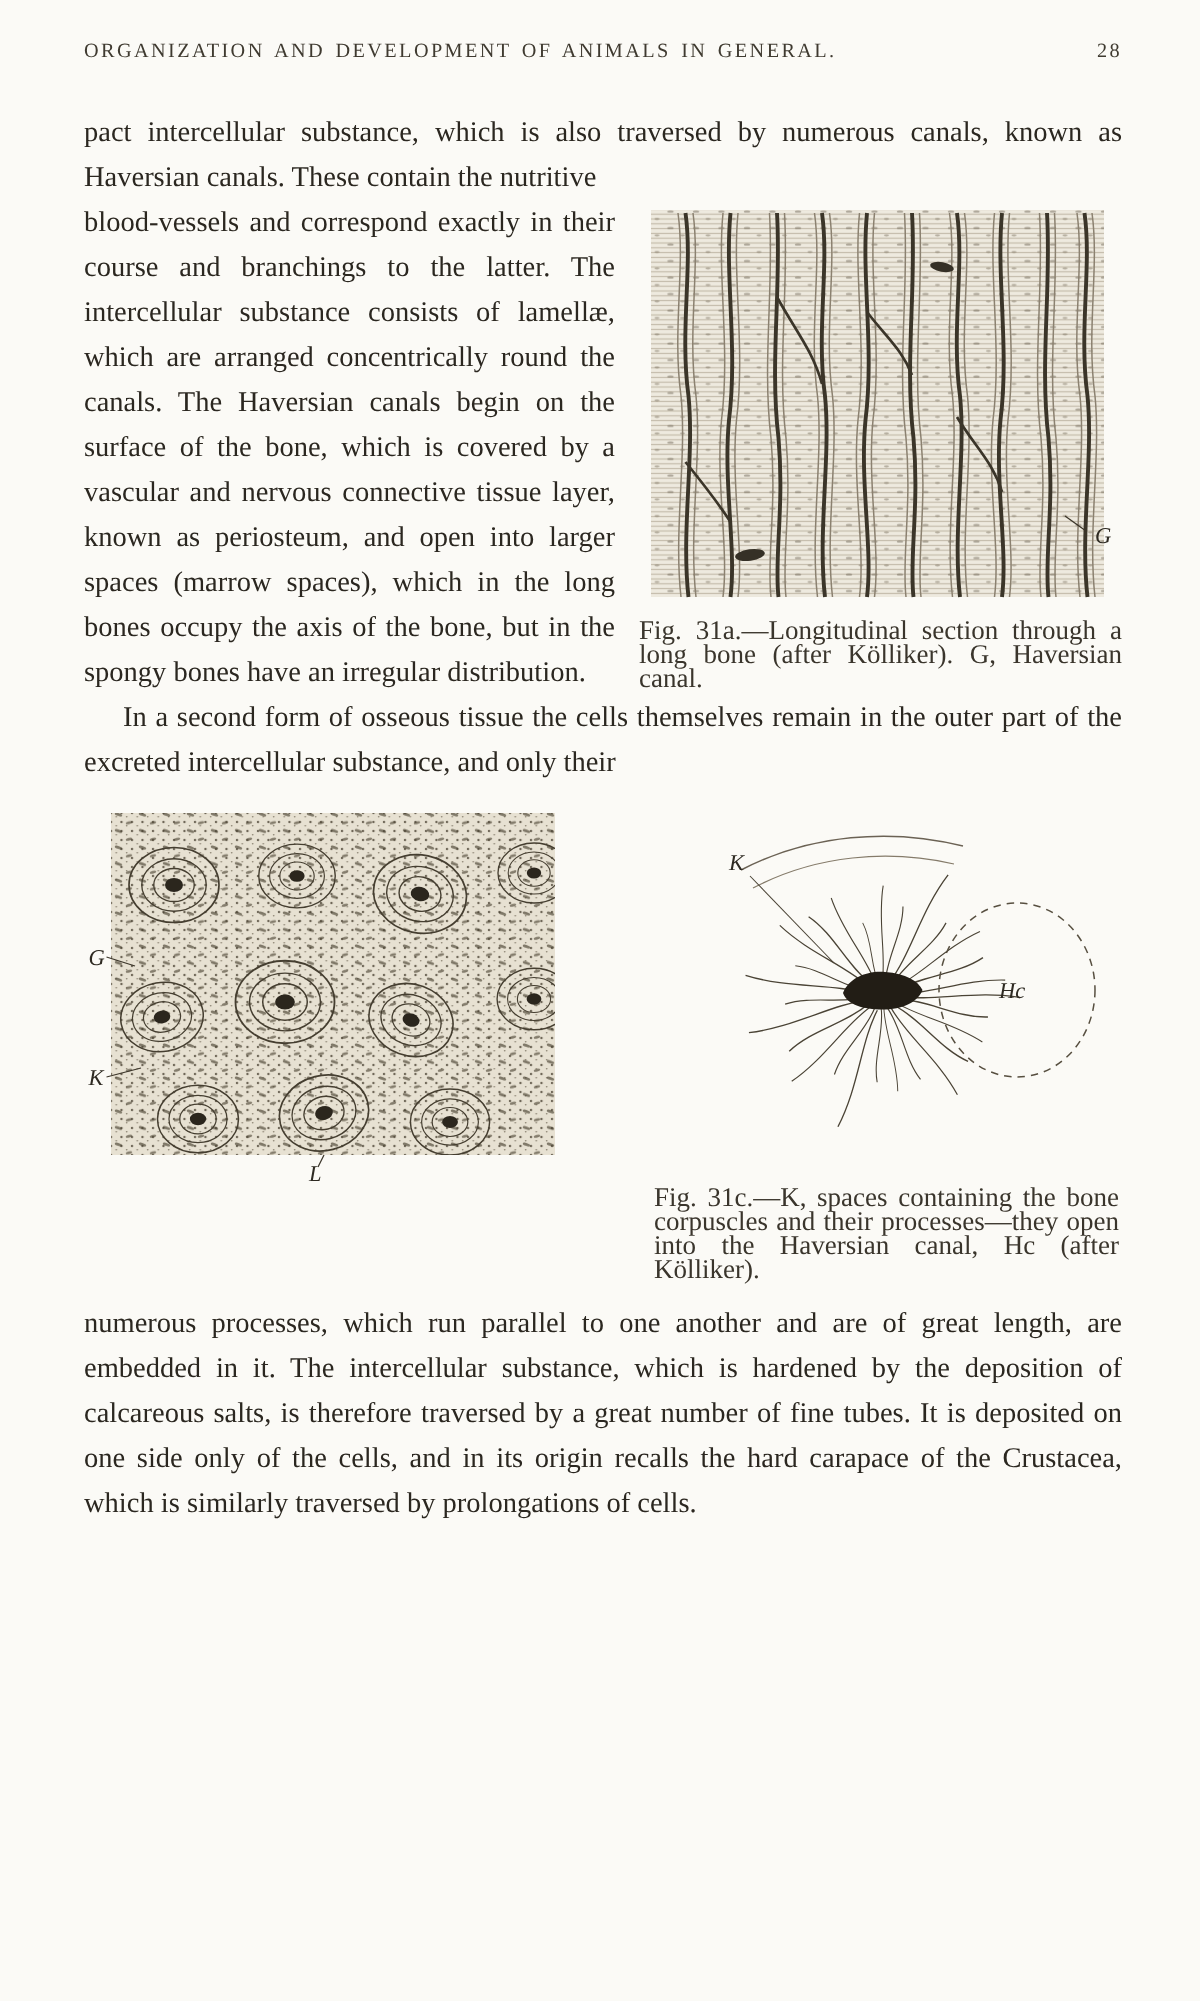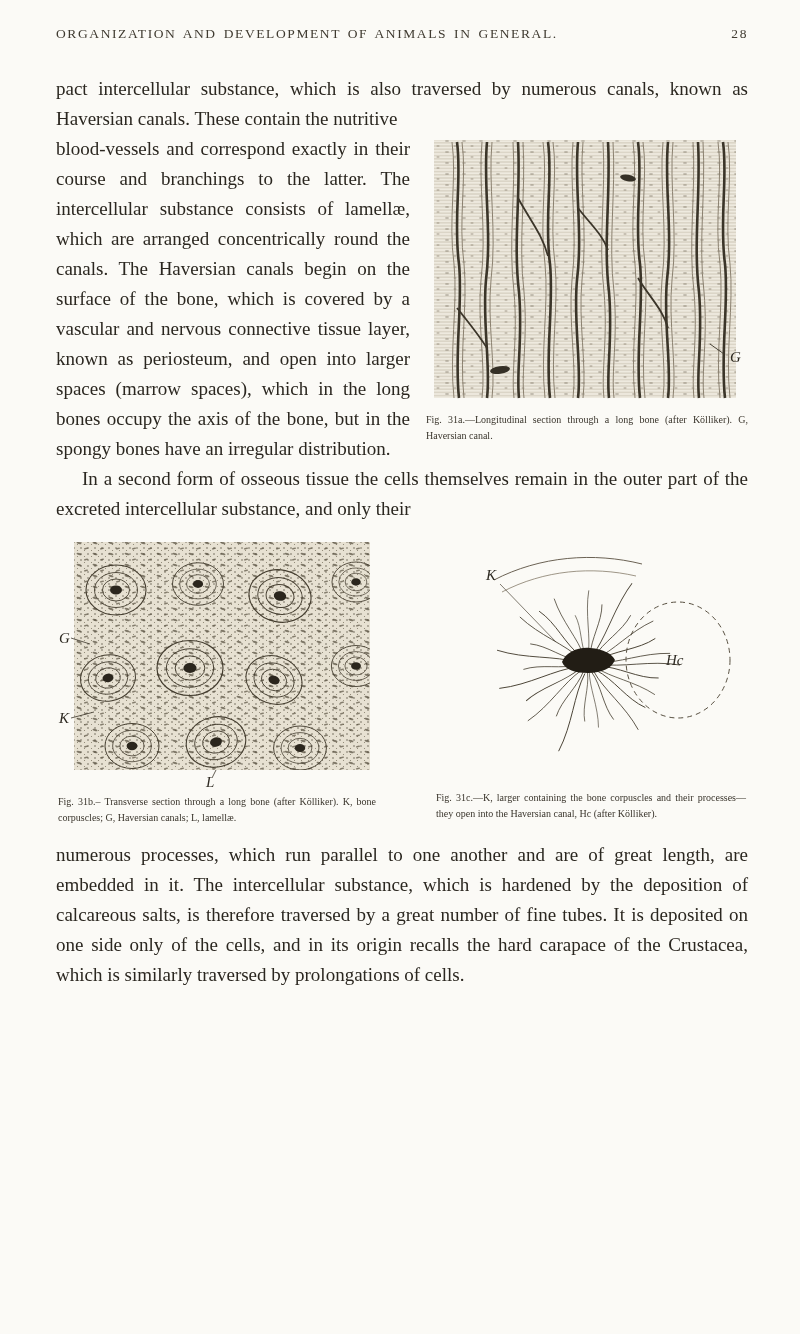--- a/index.html
+++ b/index.html
@@ -19,21 +19,21 @@
   }
 
   .body-text { font-size:19px; line-height:30px; text-align:justify; }
   .body-text p { margin:0; }
   p.indent { text-indent:26px; }
 
   .para1-wrap { display:flow-root; }
 
   figure.fig31a { float:right; width:322px; margin:4px 0 4px 16px; }
   figcaption {
-    font-size:10px; line-height:16px; text-align:justify;
+    font-size:18px; line-height:16px; text-align:justify;
     color:#3a352c; margin-top:8px;
   }
 
   .figures-row { display:flex; justify-content:space-between; margin:16px 2px 14px 2px; }
   .figpanel { width:318px; }
   .figpanel.right { width:310px; padding-top:4px; }
   .figpanel figcaption { margin-top:6px; }
 
   svg text {
     font-family:"Liberation Serif","DejaVu Serif",serif;
@@ -165,21 +165,20 @@
             <use href="#hsB" transform="translate(158,202) rotate(-14)"></use>
             <use href="#hsB" transform="translate(242,208) scale(0.88)"></use>
           </g>
           <line x1="13" y1="98" x2="32" y2="104" stroke="#3b3529" stroke-width="0.8"></line>
           <text x="1" y="103">G</text>
           <line x1="13" y1="178" x2="36" y2="172" stroke="#3b3529" stroke-width="0.8"></line>
           <text x="1" y="183">K</text>
           <line x1="158" y1="230" x2="154" y2="238" stroke="#3b3529" stroke-width="0.8"></line>
           <text x="148" y="247">L</text>
         </svg>
-        <figcaption>Fig. 31b.– Transverse section through a long bone (after Kölliker). K, bone corpuscles; G, Haversian canals; L, lamellæ.</figcaption>
       </figure>
 
       <figure class="figpanel right">
         <svg width="310" height="240" viewBox="0 0 310 240">
           <defs>
             <path id="rayC" d="M10,0 C34,4 62,-4 92,1" fill="none"></path>
             <path id="rayD" d="M10,0 C30,-4 52,4 72,-1" fill="none"></path>
           </defs>
           <g stroke="#4a4335" stroke-width="0.9" fill="none">
             <use href="#rayC" transform="translate(152,120) rotate(0)"></use>
@@ -211,21 +210,21 @@
             <use href="#rayC" transform="translate(152,120) rotate(352) scale(0.9)"></use>
           </g>
           <path d="M126,118 C130,108 142,103 154,104 C168,105 176,110 179,116 C176,124 166,129 152,129 C140,129 129,126 126,118 Z" fill="#221d15"></path>
           <path d="M58,36 C104,12 158,8 206,20" stroke="#6b6254" stroke-width="1" fill="none"></path>
           <path d="M66,48 C108,26 156,22 200,32" stroke="#857b6a" stroke-width="0.8" fill="none"></path>
           <ellipse cx="242" cy="116" rx="52" ry="58" fill="none" stroke="#574f40" stroke-width="1" stroke-dasharray="5 4"></ellipse>
           <text x="230" y="121">Hc</text>
           <line x1="64" y1="40" x2="120" y2="98" stroke="#4a4335" stroke-width="0.7"></line>
           <text x="50" y="36">K</text>
         </svg>
-        <figcaption>Fig. 31c.—K, larger containing the bone corpuscles and their processes—they open into the Haversian canal, Hc (after Kölliker).</figcaption>
+        <figcaption>Fig. 31c.—K, spaces containing the bone corpuscles and their processes—they open into the Haversian canal, Hc (after Kölliker).</figcaption>
       </figure>
 
     </div>
 
     <p>numerous processes, which run parallel to one another and are of great length, are embedded in it. The intercellular substance, which is hardened by the deposition of calcareous salts, is therefore traversed by a great number of fine tubes. It is deposited on one side only of the cells, and in its origin recalls the hard carapace of the Crustacea, which is similarly traversed by prolongations of cells.</p>
 
 
   </div>
 </div>
 

